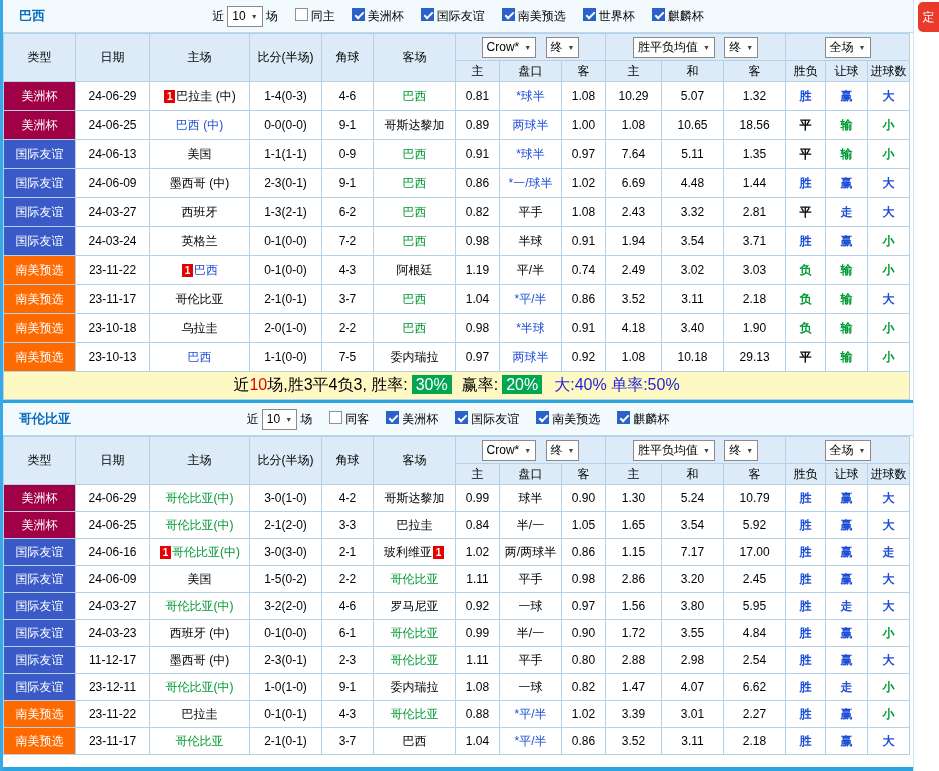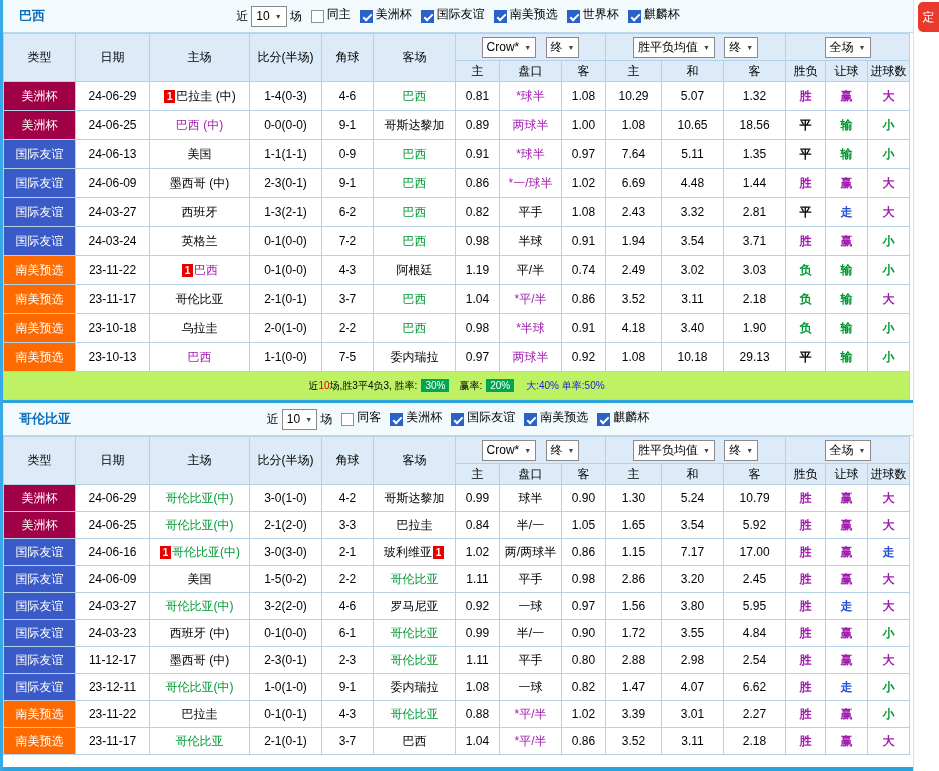--- a/index.html
+++ b/index.html
@@ -19,48 +19,48 @@
   .close-btn{position:absolute;right:12px;top:4px;width:19px;height:19px;border:1px solid #bfe0f5;
        color:#fff;font-size:13px;line-height:17px;text-align:center;cursor:pointer;font-weight:bold;}
 
   
   .sec-head{height:32px;background:#f3fafe;border-bottom:1px solid #bcd8ec;display:flex;align-items:center;position:relative;}
   .team-name{position:absolute;left:16px;color:#0a6ebd;font-weight:bold;font-size:13px;}
   .filters{margin:0 auto;display:flex;align-items:center;}
   .sel{display:inline-flex;align-items:center;justify-content:space-between;border:1px solid #8a8a8a;
        background:#fff;height:19px;padding:0 4px;font-size:12px;margin:0 3px;vertical-align:middle;color:#000;}
   .sel .arr{font-size:7px;color:#444;margin-left:5px;}
-  .cb-item{display:inline-flex;align-items:flex-end;margin-left:9px;cursor:pointer;}
+  .cb-item{display:inline-flex;align-items:flex-start;margin-left:17px;cursor:pointer;}
   .cb{width:13px;height:13px;box-sizing:border-box;display:inline-block;position:relative;margin-right:3px;}
   .cb.c-off{background:#fff;border:1px solid #919191;}
   .cb.c-on{background:#2a62c9;border:1px solid #2a62c9;}
   .cb.c-on::after{content:"";position:absolute;left:2px;top:3px;width:7px;height:3px;
        border-left:2px solid #fff;border-bottom:2px solid #fff;transform:rotate(-45deg);}
   .cb-label{font-size:12px;color:#000;}
 
   
   table{width:906px;border-collapse:collapse;table-layout:fixed;}
   th,td{border:1px solid #b5d1e8;text-align:center;padding:0;overflow:hidden;white-space:nowrap;}
   thead th{background:#dcebf7;font-weight:normal;height:20px;font-size:12px;}
   tr.selects-row th{height:26px;}
   tbody td{height:28px;background:#fff;}
   .sec-colombia tbody td{height:26px;}
   td.type-cell{color:#fff;}
   td.type-cell.c-america{background:#a00045;}
   td.type-cell.c-friendly{background:#3a5bc7;}
   td.type-cell.c-qual{background:#ff6a00;}
-  .c-red{color:#a21caf;}
+  .c-red{color:#1d4ed8;}
   .c-green{color:#009933;}
   .c-blue{color:#2753d0;}
   .c-blk{color:#000;}
   td.draw-col{color:#000000;}
   td.res{font-weight:bold;}
   .badge1{display:inline-block;background:#e60000;color:#fff;font-size:10px;line-height:13px;
        min-width:9px;padding:0 1px;margin:0 1px;font-weight:bold;}
-  tfoot td{height:27px;background:#bef264;font-size:10px;}
+  tfoot td{height:27px;background:#fef9c3;font-size:16px;}
   .sum-count{color:#e60000;}
   .rate-badge{background:#00a651;color:#fff;padding:1px 4px;margin:0 4px;}
   .sum-mid{margin-left:6px;}
   .sum-tail{color:#1f1fd6;margin-left:8px;}
 
   .divider{height:3px;background:#2aa3e0;}
   .bottom-strip{position:absolute;left:0;bottom:0;width:910px;height:4px;background:#2aa3e0;}
   .side-tab{position:absolute;right:0;top:2px;width:21px;height:30px;background:#e8392b;
        border-radius:5px 0 0 5px;color:#fff;display:flex;align-items:center;justify-content:center;
        font-size:12px;cursor:pointer;}

